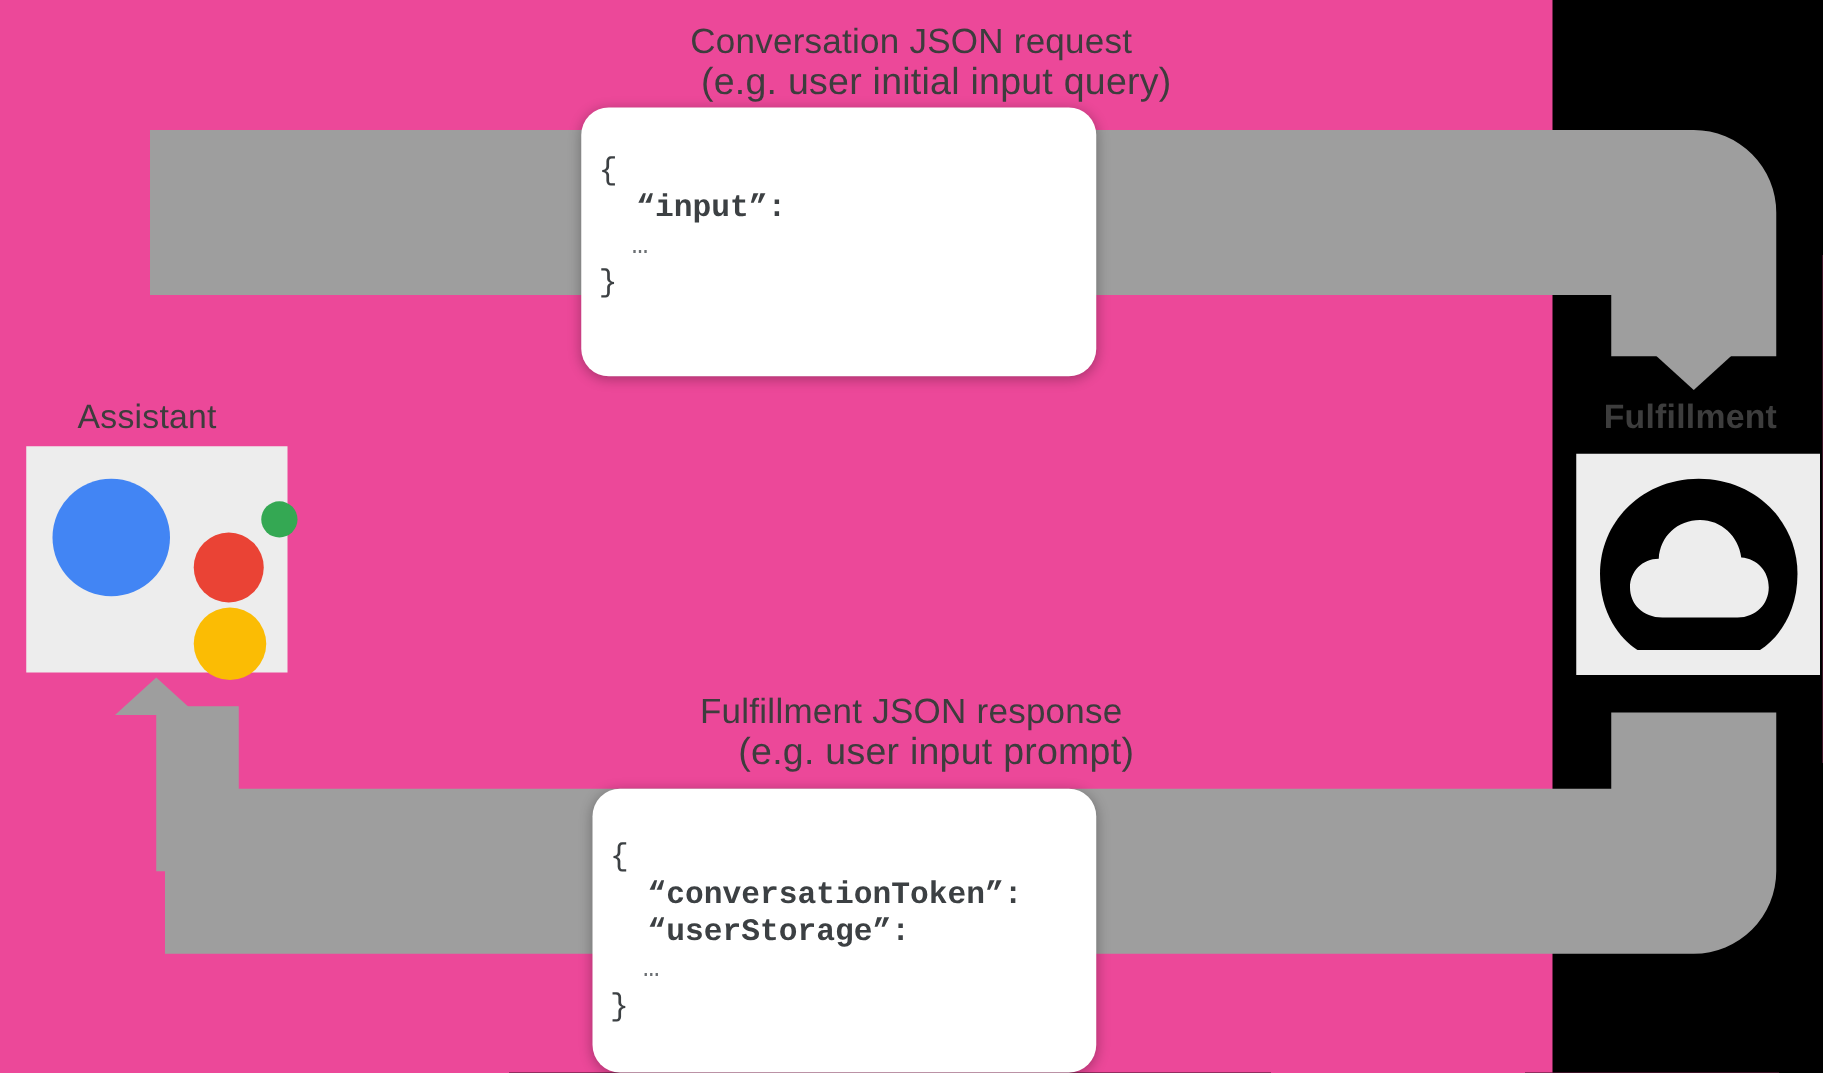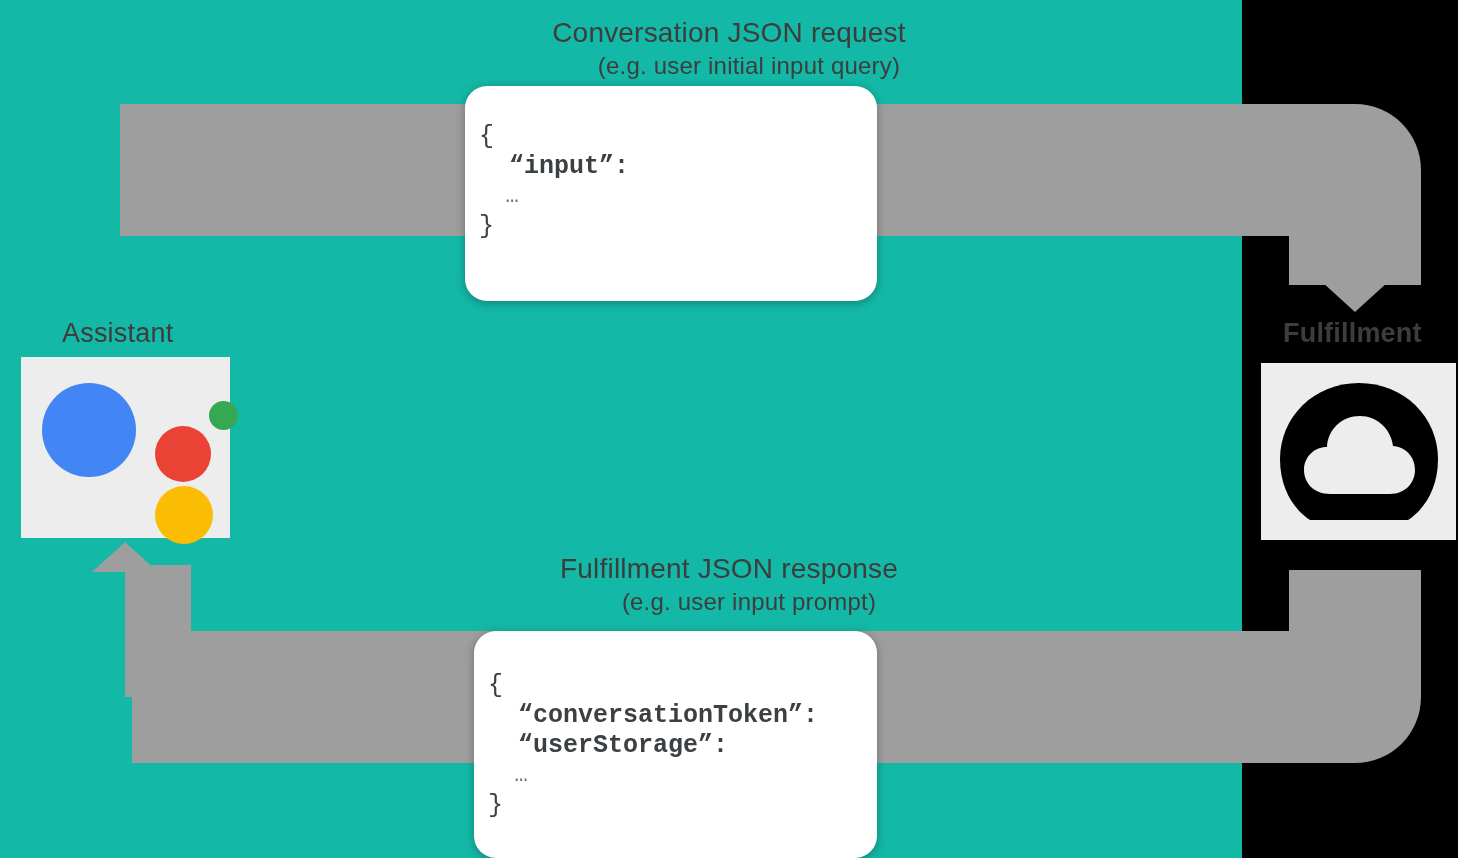--- a/index.html
+++ b/index.html
@@ -10,21 +10,21 @@
   body {
     width: 1458px;
     height: 858px;
     overflow: hidden;
     font-family: "Liberation Sans", sans-serif;
   }
   #stage {
     position: relative;
     width: 1242px;
     height: 858px;
-    background: #14b8a6;
+    background: #ec4899;
   }
 
   
   .arrow-svg {
     position: absolute;
     left: 0;
     top: 0;
     width: 1458px;
     height: 858px;
     pointer-events: none;
@@ -78,21 +78,21 @@
     font-family: "Liberation Sans", sans-serif;
     white-space: nowrap;
   }
   .flow-caption .line1 {
     font-size: 28px;
     line-height: 34px;
     display: block;
     letter-spacing: 0.2px;
   }
   .flow-caption .line2 {
-    font-size: 24px;
+    font-size: 30px;
     line-height: 32px;
     display: block;
     letter-spacing: 0.2px;
     margin-left: 40px;
   }
   #request-caption {
     left: 0;
     top: 16px;
     width: 1458px;
   }

